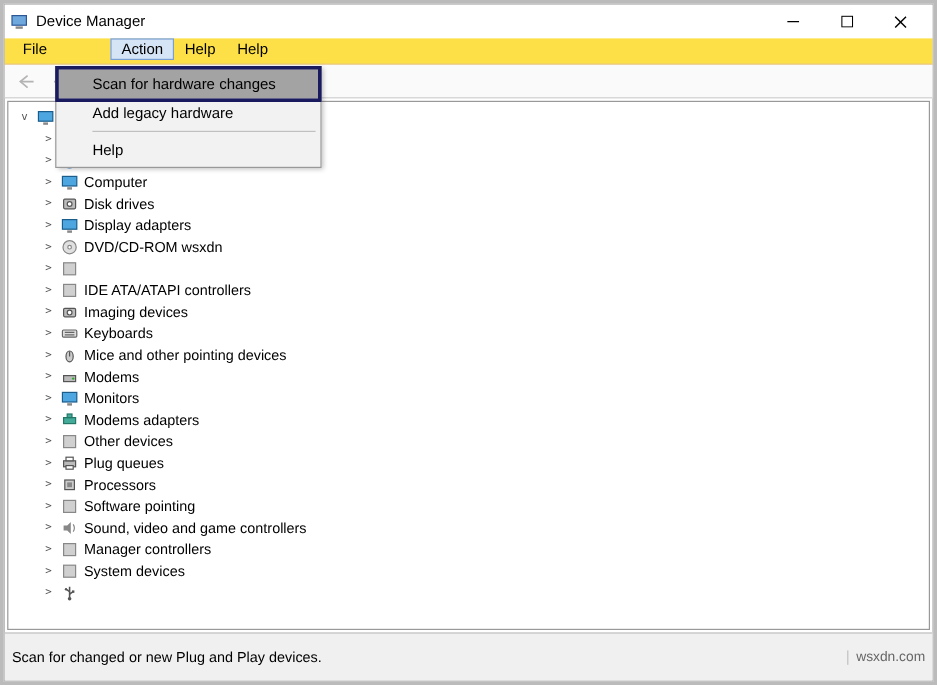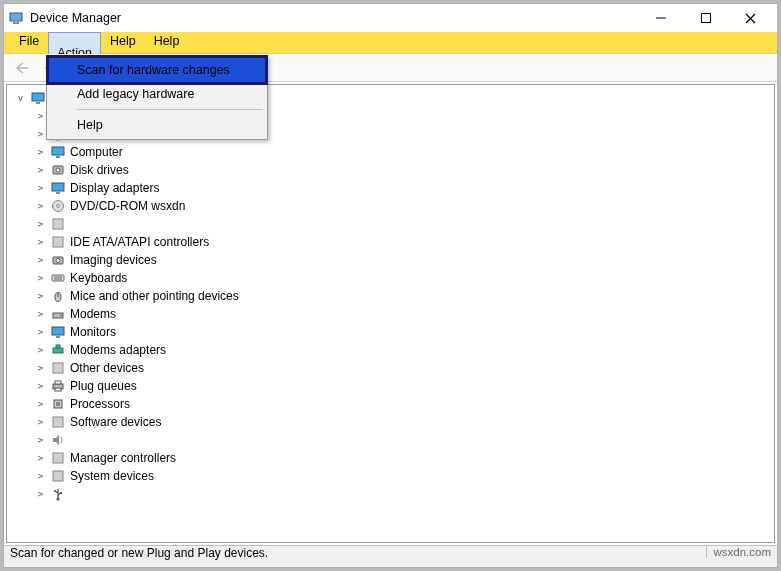--- a/index.html
+++ b/index.html
@@ -49,21 +49,22 @@
     border-bottom: 1px solid #e5c48a;
     font-size: 12.5px;
   }
   .menu-item {
     padding: 2px 9px;
     cursor: pointer;
   }
   .menu-item.open {
     border: 1px solid #7a9fd6;
     background: #d6e5f5;
-    padding: 13px 8px;
+    padding: 1px 8px;
+    margin-left: 44px;
   }
   .toolbar {
     height: 28px;
     display:flex;
     align-items:center;
     padding: 0 6px;
     gap: 6px;
     background:#fafafa;
     border-bottom:1px solid #d0d0d0;
   }
@@ -95,24 +96,24 @@
     display:flex;align-items:center;justify-content:center;
     cursor:pointer;font-size:9px;color:#555;
     font-family: monospace;
   }
   .node-icon {
     width:16px;height:16px;
     display:flex;align-items:center;justify-content:center;
     font-size: 13px;
   }
   .statusbar {
-    height: 22px;
+    height: 40px;
     background:#f0f0f0;
     border-top:1px solid #c0c0c0;
-    display:flex;align-items:flex-start;
+    display:flex;align-items:center;
     padding: 0 6px;
     font-size:12px;
   }
   .statusbar .spacer{flex:1;}
   .attribution {
     border-left:1px solid #c0c0c0;
     padding-left:6px;
     color:#666;
     font-size:11.5px;
     margin-left:44px;
@@ -129,21 +130,21 @@
     padding: 2px;
   }
   .dd-item {
     height: 24px;
     display:flex;align-items:center;
     padding: 0 20px 0 28px;
     font-size:12.5px;
     cursor:pointer;
   }
   .dd-item.highlight {
-    background:#1d4ed8;
+    background:#a3a3a3;
     outline: 3px solid #1a1a5e;
     color:#000;
   }
   .dd-sep {
     height:1px;background:#c0c0c0;margin:3px 2px 3px 28px;
   }
   svg { display:block; }
 </style>
 </head>
 <body>
@@ -381,30 +382,31 @@
           </span>
           <span>Processors</span>
         </div>
         <div class="tree-node">
           <span class="twisty">&gt;</span>
           <span class="node-icon">
             <svg width="14" height="14">
               <rect x="2" y="2" width="10" height="10" fill="#d0d0d0" stroke="#888"></rect>
             </svg>
           </span>
-          <span>Software devices</span>
+          <span>Software pointing</span>
         </div>
         <div class="tree-node">
           <span class="twisty">&gt;</span>
           <span class="node-icon">
             <svg width="14" height="14">
               <path d="M2 5 L5 5 L8 2 L8 12 L5 9 L2 9 Z" fill="#888"></path>
               <path d="M10 4 Q12 7 10 10" fill="none" stroke="#888"></path>
             </svg>
           </span>
+          <span>Sound, video and game controllers</span>
         </div>
         <div class="tree-node">
           <span class="twisty">&gt;</span>
           <span class="node-icon">
             <svg width="14" height="14">
               <rect x="2" y="2" width="10" height="10" fill="#d0d0d0" stroke="#888"></rect>
             </svg>
           </span>
           <span>Manager controllers</span>
         </div>

